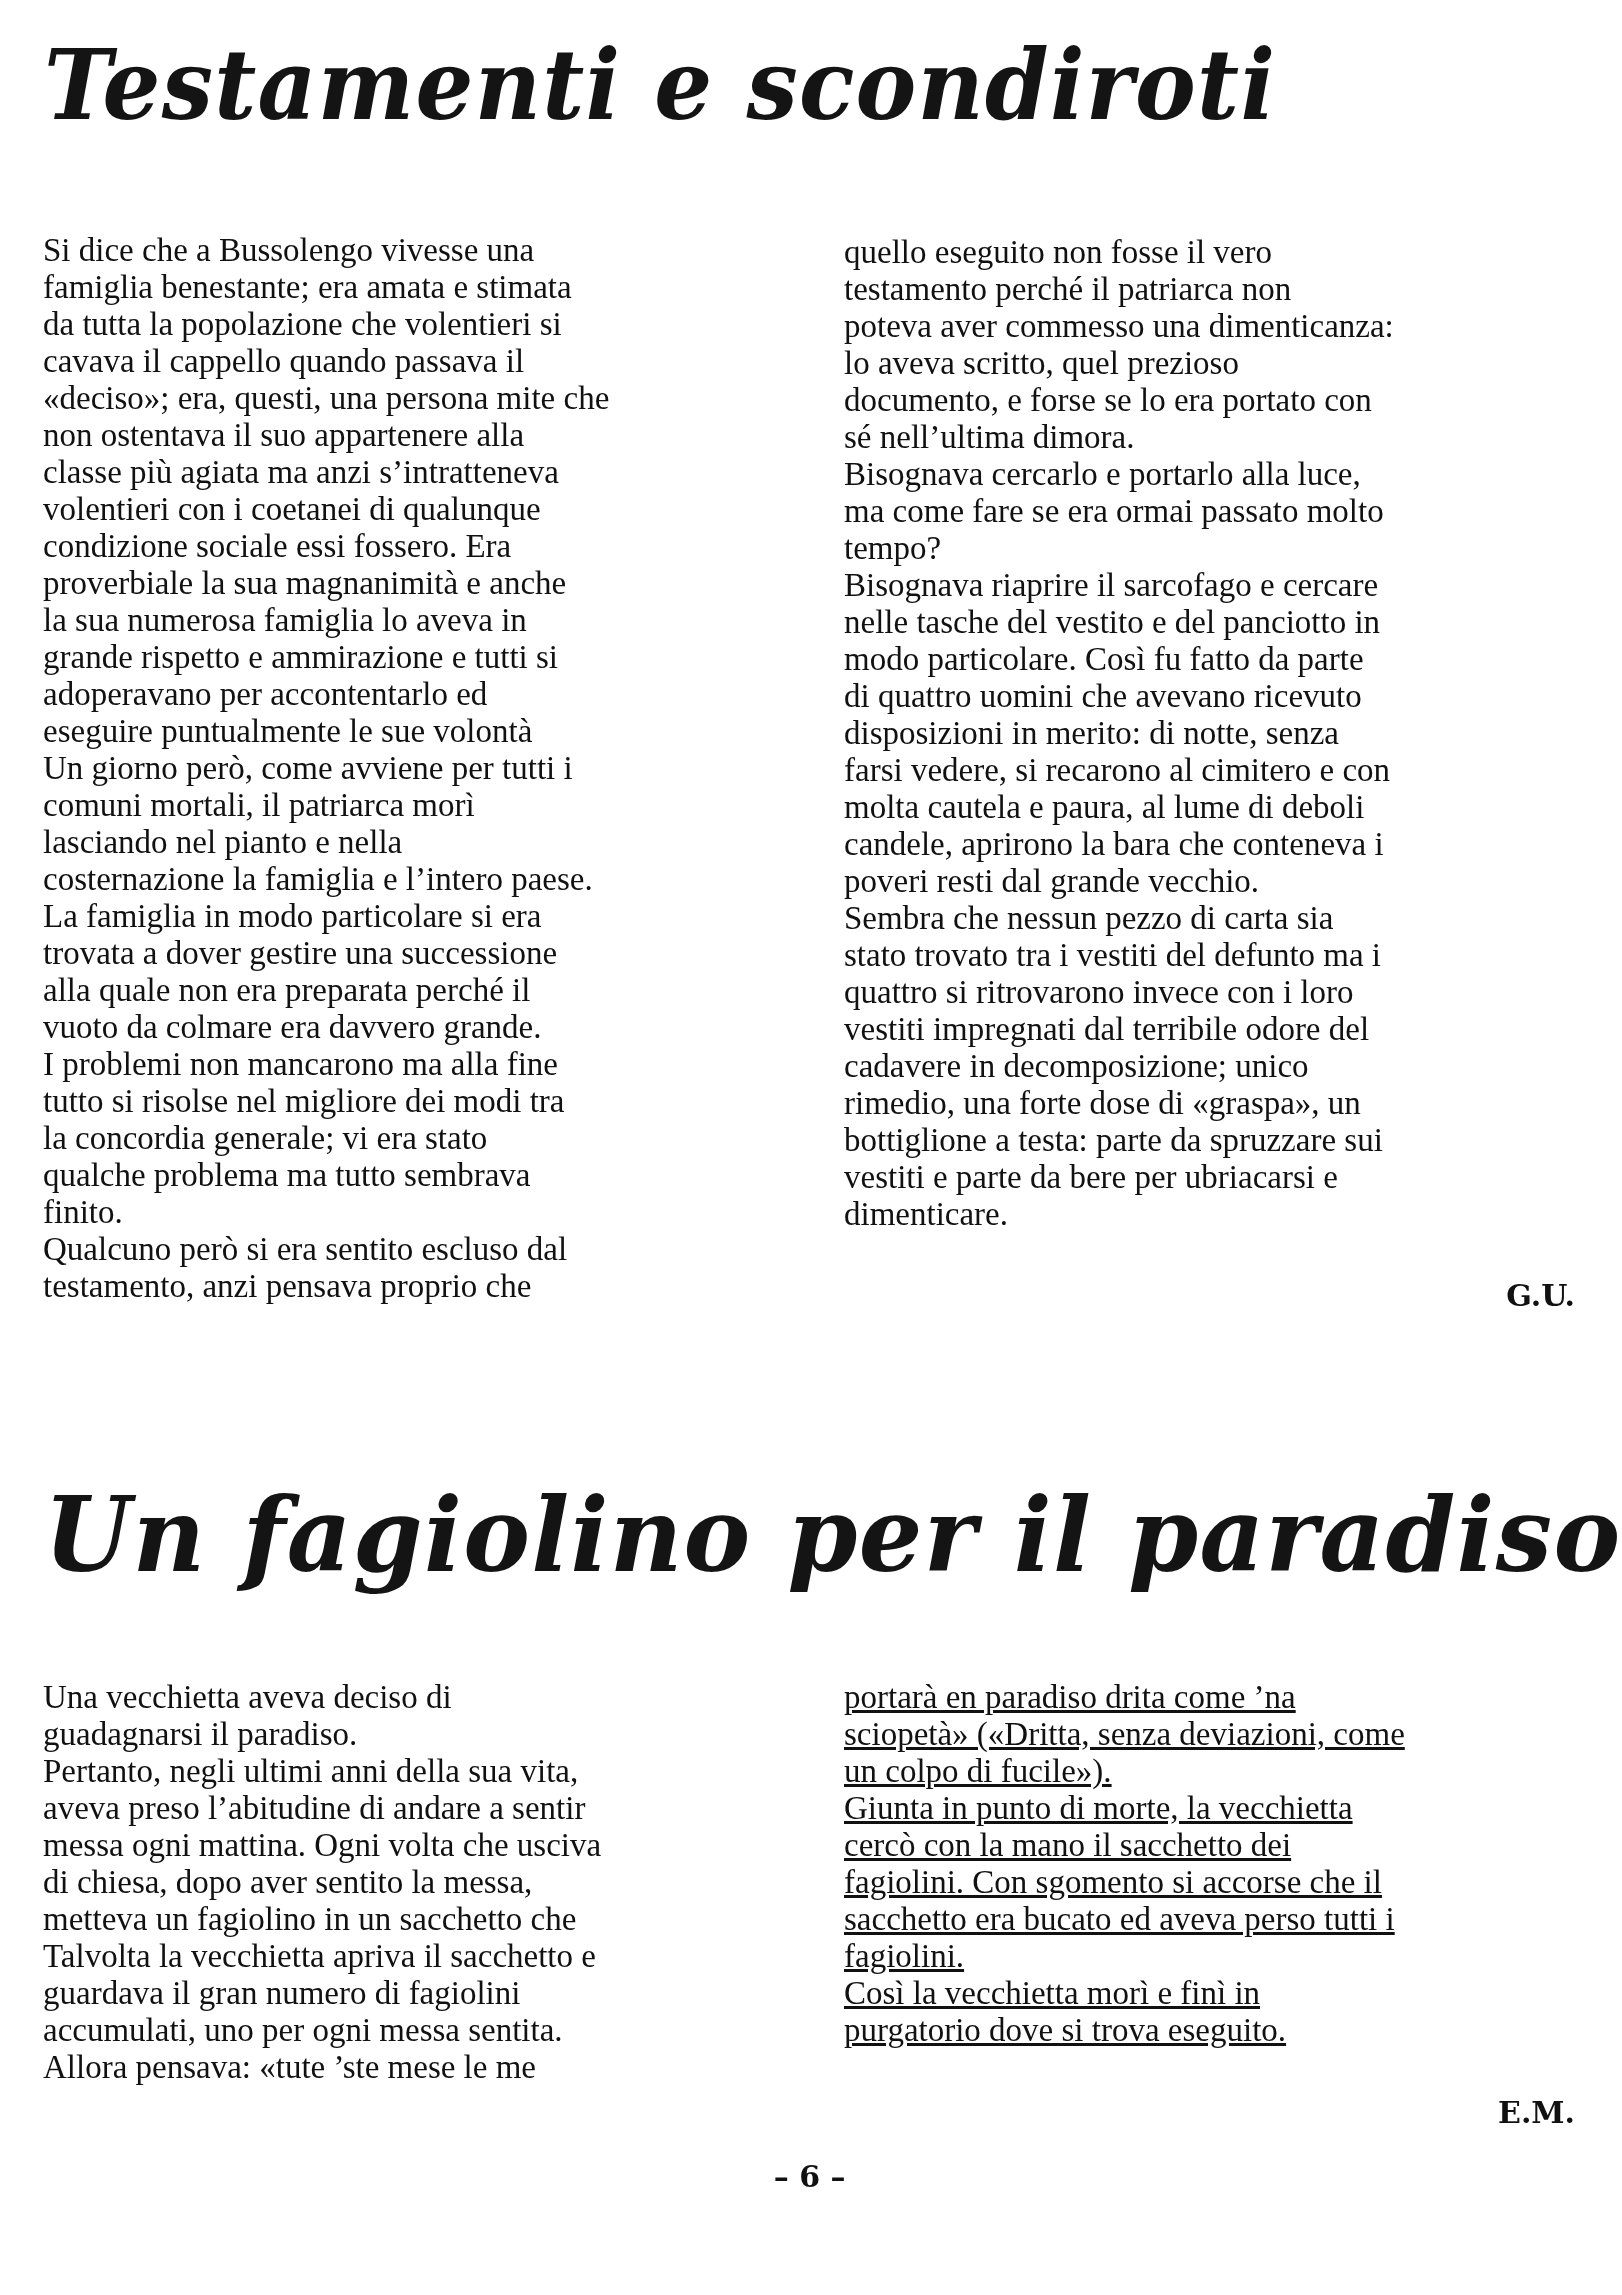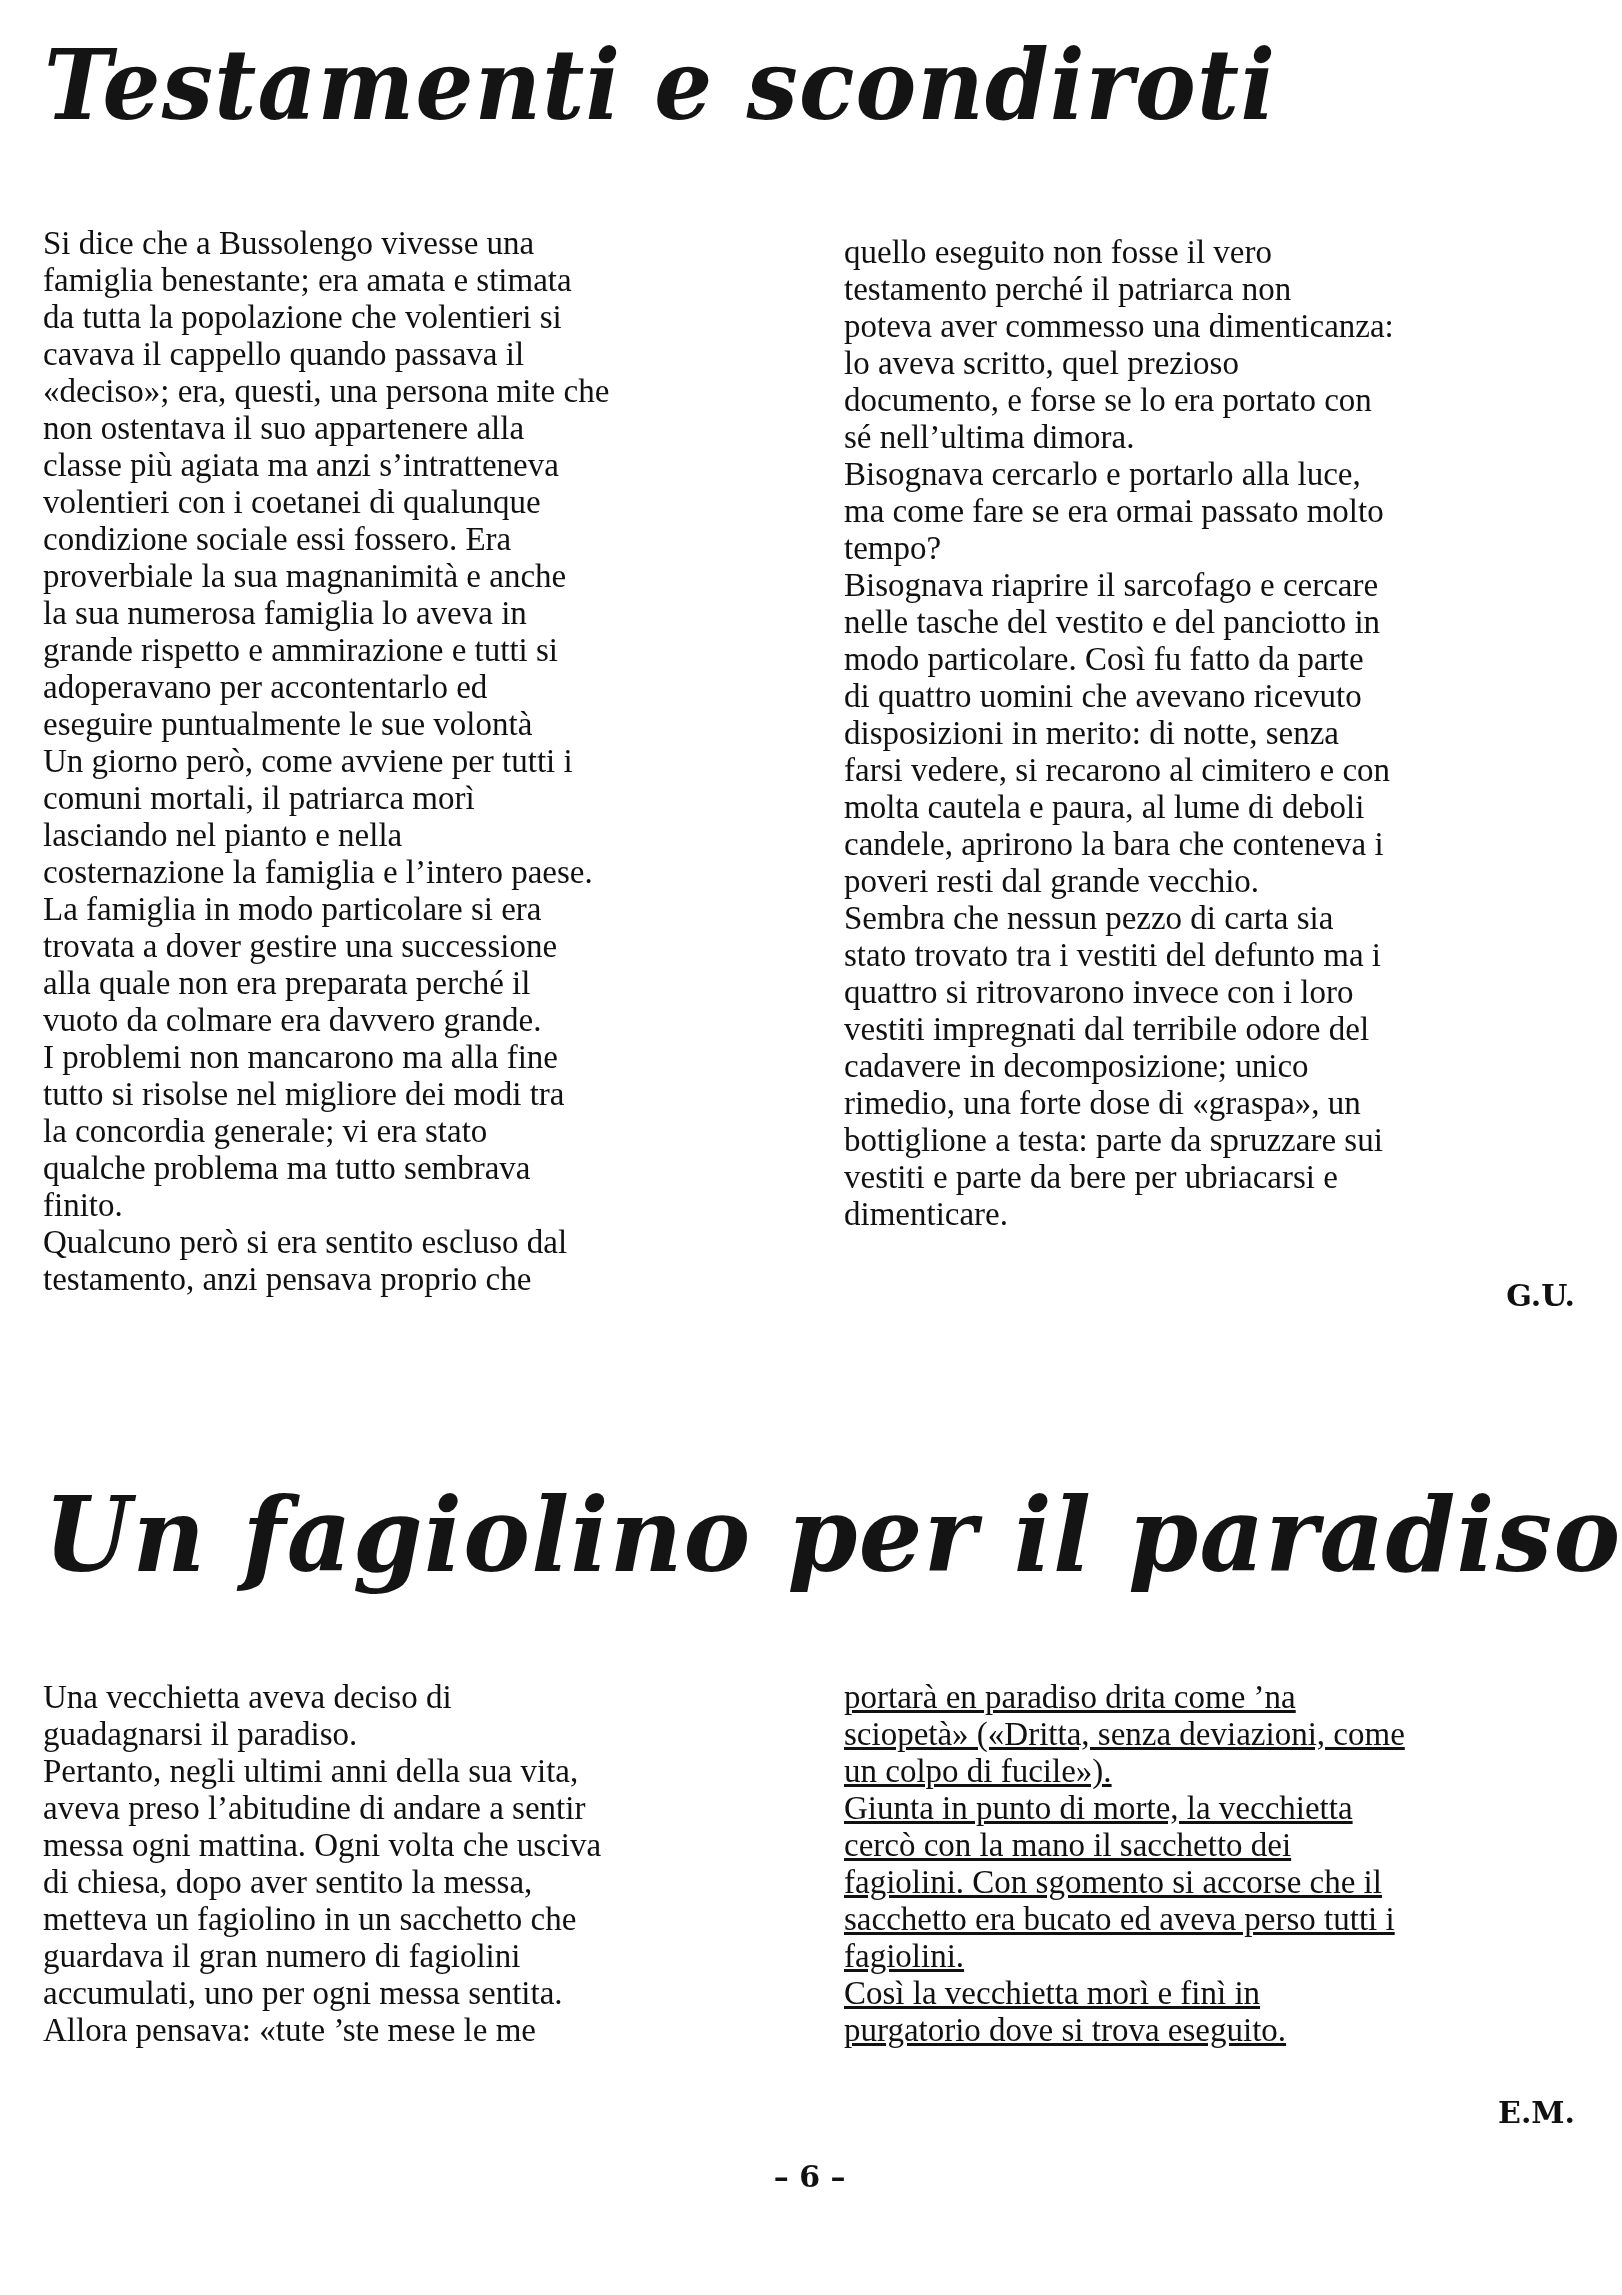--- a/index.html
+++ b/index.html
@@ -19,21 +19,21 @@
   }
   #title-1 { top: 26px; font-size: 98px; line-height: 118px; transform: scaleX(0.93); }
   #title-2 { top: 1474px; font-size: 102px; line-height: 122px; transform: scaleX(0.98); }
 
   .col {
     position: absolute; width: 739px;
     font-size: 33px; line-height: 37px;
     white-space: nowrap;
   }
   .col .line { display: block; height: 37px; }
-  #a1-left { left: 43px; top: 225px; }
+  #a1-left { left: 43px; top: 232px; }
   #a1-right { left: 844px; top: 234px; }
   #a2-left { left: 43px; top: 1679px; }
   #a2-right { left: 844px; top: 1679px; text-decoration: underline; }
 
   .sig {
     position: absolute; right: 47px;
     font-family: "DejaVu Serif", "Liberation Serif", serif;
     font-weight: bold; font-size: 30px; line-height: 37px;
   }
   #sig-1 { top: 1277px; }
@@ -114,20 +114,21 @@
 
 <h1 class="title" id="title-2">Un fagiolino per il paradiso</h1>
 <div class="col" id="a2-left">
     <span class="line">Una vecchietta aveva deciso di</span>
     <span class="line">guadagnarsi il paradiso.</span>
     <span class="line">Pertanto, negli ultimi anni della sua vita,</span>
     <span class="line">aveva preso l’abitudine di andare a sentir</span>
     <span class="line">messa ogni mattina. Ogni volta che usciva</span>
     <span class="line">di chiesa, dopo aver sentito la messa,</span>
     <span class="line">metteva un fagiolino in un sacchetto che</span>
+    <span class="line">Talvolta la vecchietta apriva il sacchetto e</span>
     <span class="line">guardava il gran numero di fagiolini</span>
     <span class="line">accumulati, uno per ogni messa sentita.</span>
     <span class="line">Allora pensava: «tute ’ste mese le me</span>
   </div>
 <div class="col" id="a2-right">
     <span class="line">portarà en paradiso drita come ’na</span>
     <span class="line">sciopetà» («Dritta, senza deviazioni, come</span>
     <span class="line">un colpo di fucile»).</span>
     <span class="line">Giunta in punto di morte, la vecchietta</span>
     <span class="line">cercò con la mano il sacchetto dei</span>

